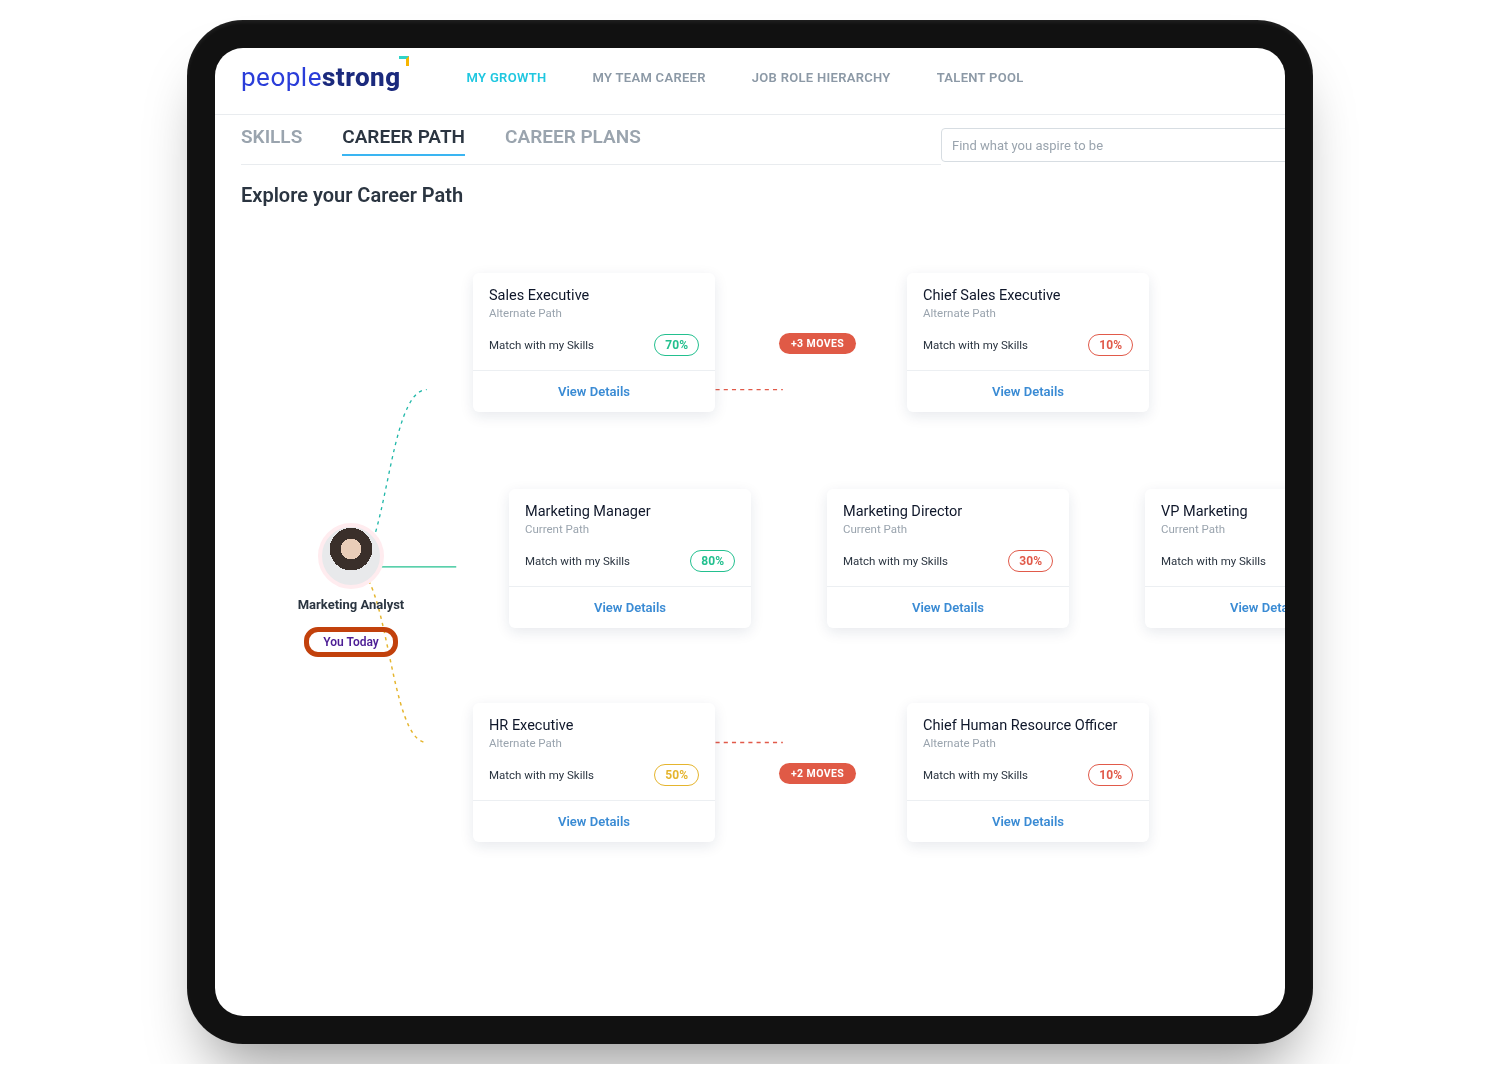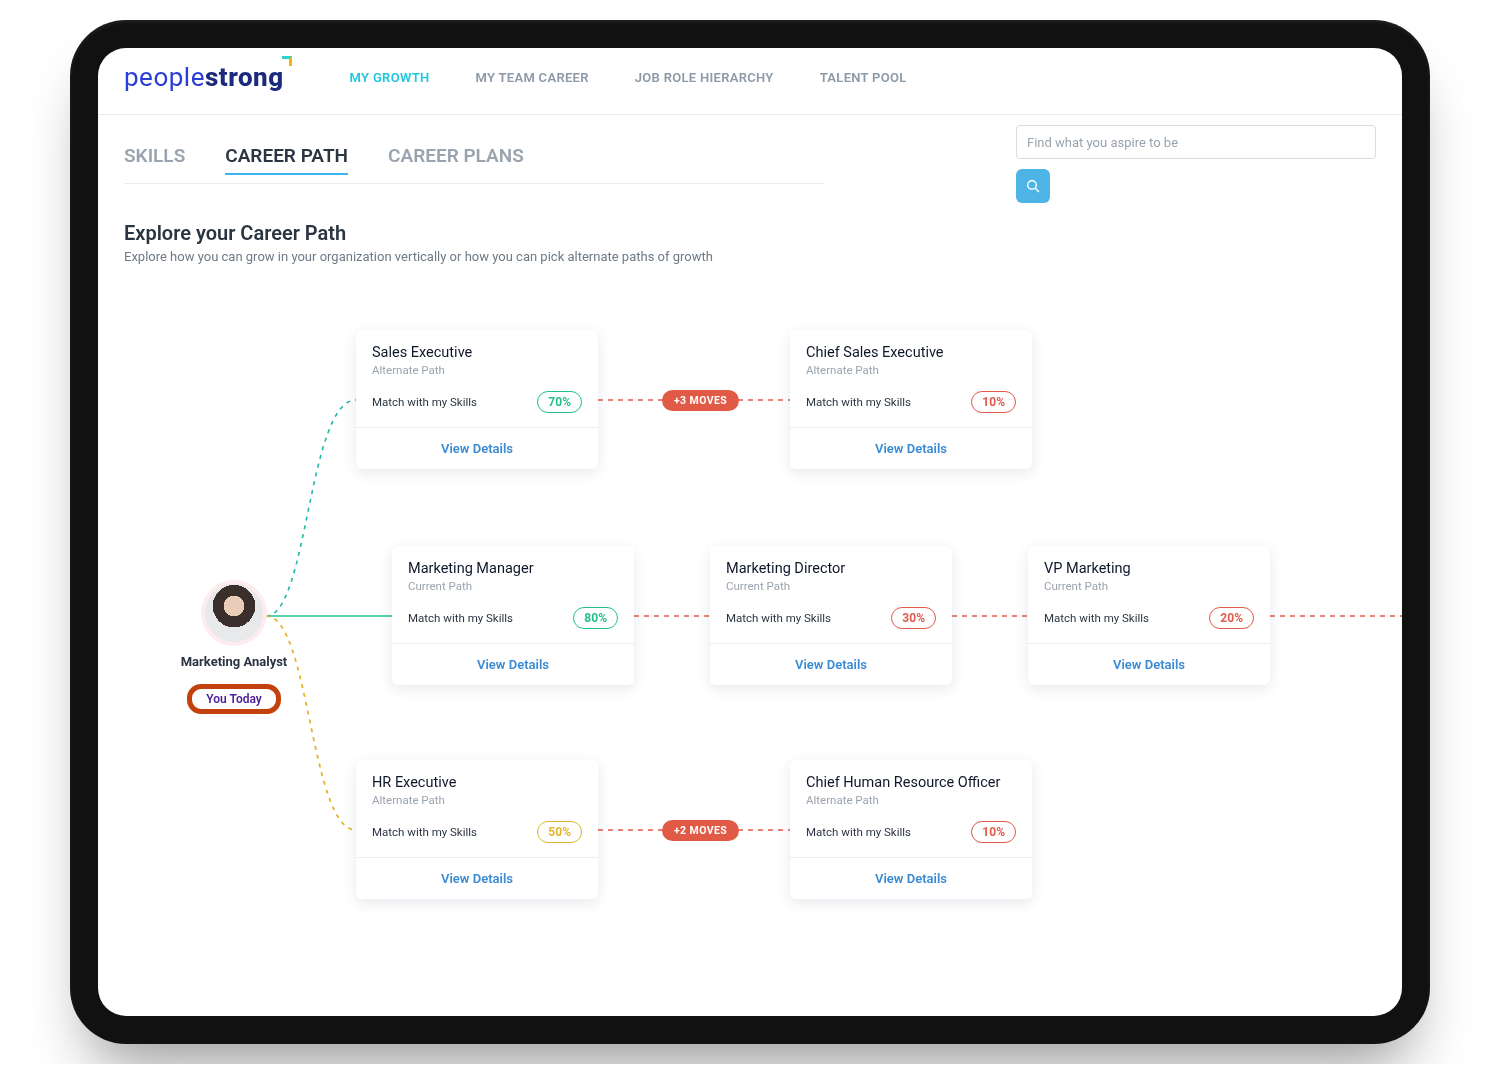--- a/index.html
+++ b/index.html
@@ -1,19 +1,19 @@
 <!DOCTYPE html>
 <html><head>
 <meta charset="utf-8">
 <style>
   * { box-sizing: border-box; margin: 0; padding: 0; font-family: -apple-system, BlinkMacSystemFont, "Segoe UI", Roboto, Helvetica, Arial, sans-serif; }
   body { background: #fff; display: flex; justify-content: center; align-items: flex-start; padding: 20px; }
 
   .tablet {
-    width: 1360px;
+    width: 1126px;
     height: 1024px;
     background: #111;
     border-radius: 56px;
     padding: 28px;
     position: relative;
     box-shadow: 0 40px 60px -20px rgba(0,0,0,.4), inset 0 2px 4px rgba(255,255,255,.08);
   }
   .screen {
     width: 100%;
     height: 100%;
@@ -43,21 +43,21 @@
 
   
   .subbar {
     display: flex;
     align-items: center;
     padding: 10px 26px 0 26px;
   }
   .subtabs { display: flex; gap: 40px; flex: 0 0 auto; border-bottom: 1px solid #e9ecef; padding-bottom: 8px; width: 700px;}
   .subtab { font-size: 19px; font-weight: 600; color: #9aa4ae; padding-bottom: 6px; cursor: pointer; }
   .subtab.active { color: #2b3541; border-bottom: 2px solid #3ab5f2; }
-  .searchwrap { margin-left: auto; display: flex; gap: 10px; flex-direction: column; }
+  .searchwrap { margin-left: auto; display: flex; gap: 20px; }
   .searchbox {
     width: 360px; height: 34px;
     border: 1px solid #d7dde2; border-radius: 4px;
     padding: 0 10px; font-size: 13px; color: #333;
   }
   .searchbox::placeholder { color: #9aa4ae; }
   .searchbtn {
     width: 34px; height: 34px;
     background: #4eb4e6; border-radius: 6px;
     display: flex; align-items: center; justify-content: center;
@@ -148,21 +148,20 @@
           <svg viewBox="0 0 24 24">
               <circle cx="10.5" cy="10.5" r="6.5"></circle>
               <line x1="15.5" y1="15.5" x2="21" y2="21"></line>
             </svg>
         </div>
       </div>
     </div>
 
     <div class="headline">
       <h1>Explore your Career Path</h1>
-      <p>Explore how you can grow in your organization vertically or how you can pick alternate paths of growth</p>
     </div>
 
     <div class="canvas">
 
       <svg class="connectors" viewBox="0 0 1304 780">
 
         <line x1="168" y1="346" x2="294" y2="346" stroke="#23c08f" stroke-width="1.6"></line>
 
         <path d="M168 346 C 210 346, 210 130, 258 130" stroke="#1fb7a8" stroke-width="1.6" fill="none" stroke-dasharray="4 5"></path>
 

